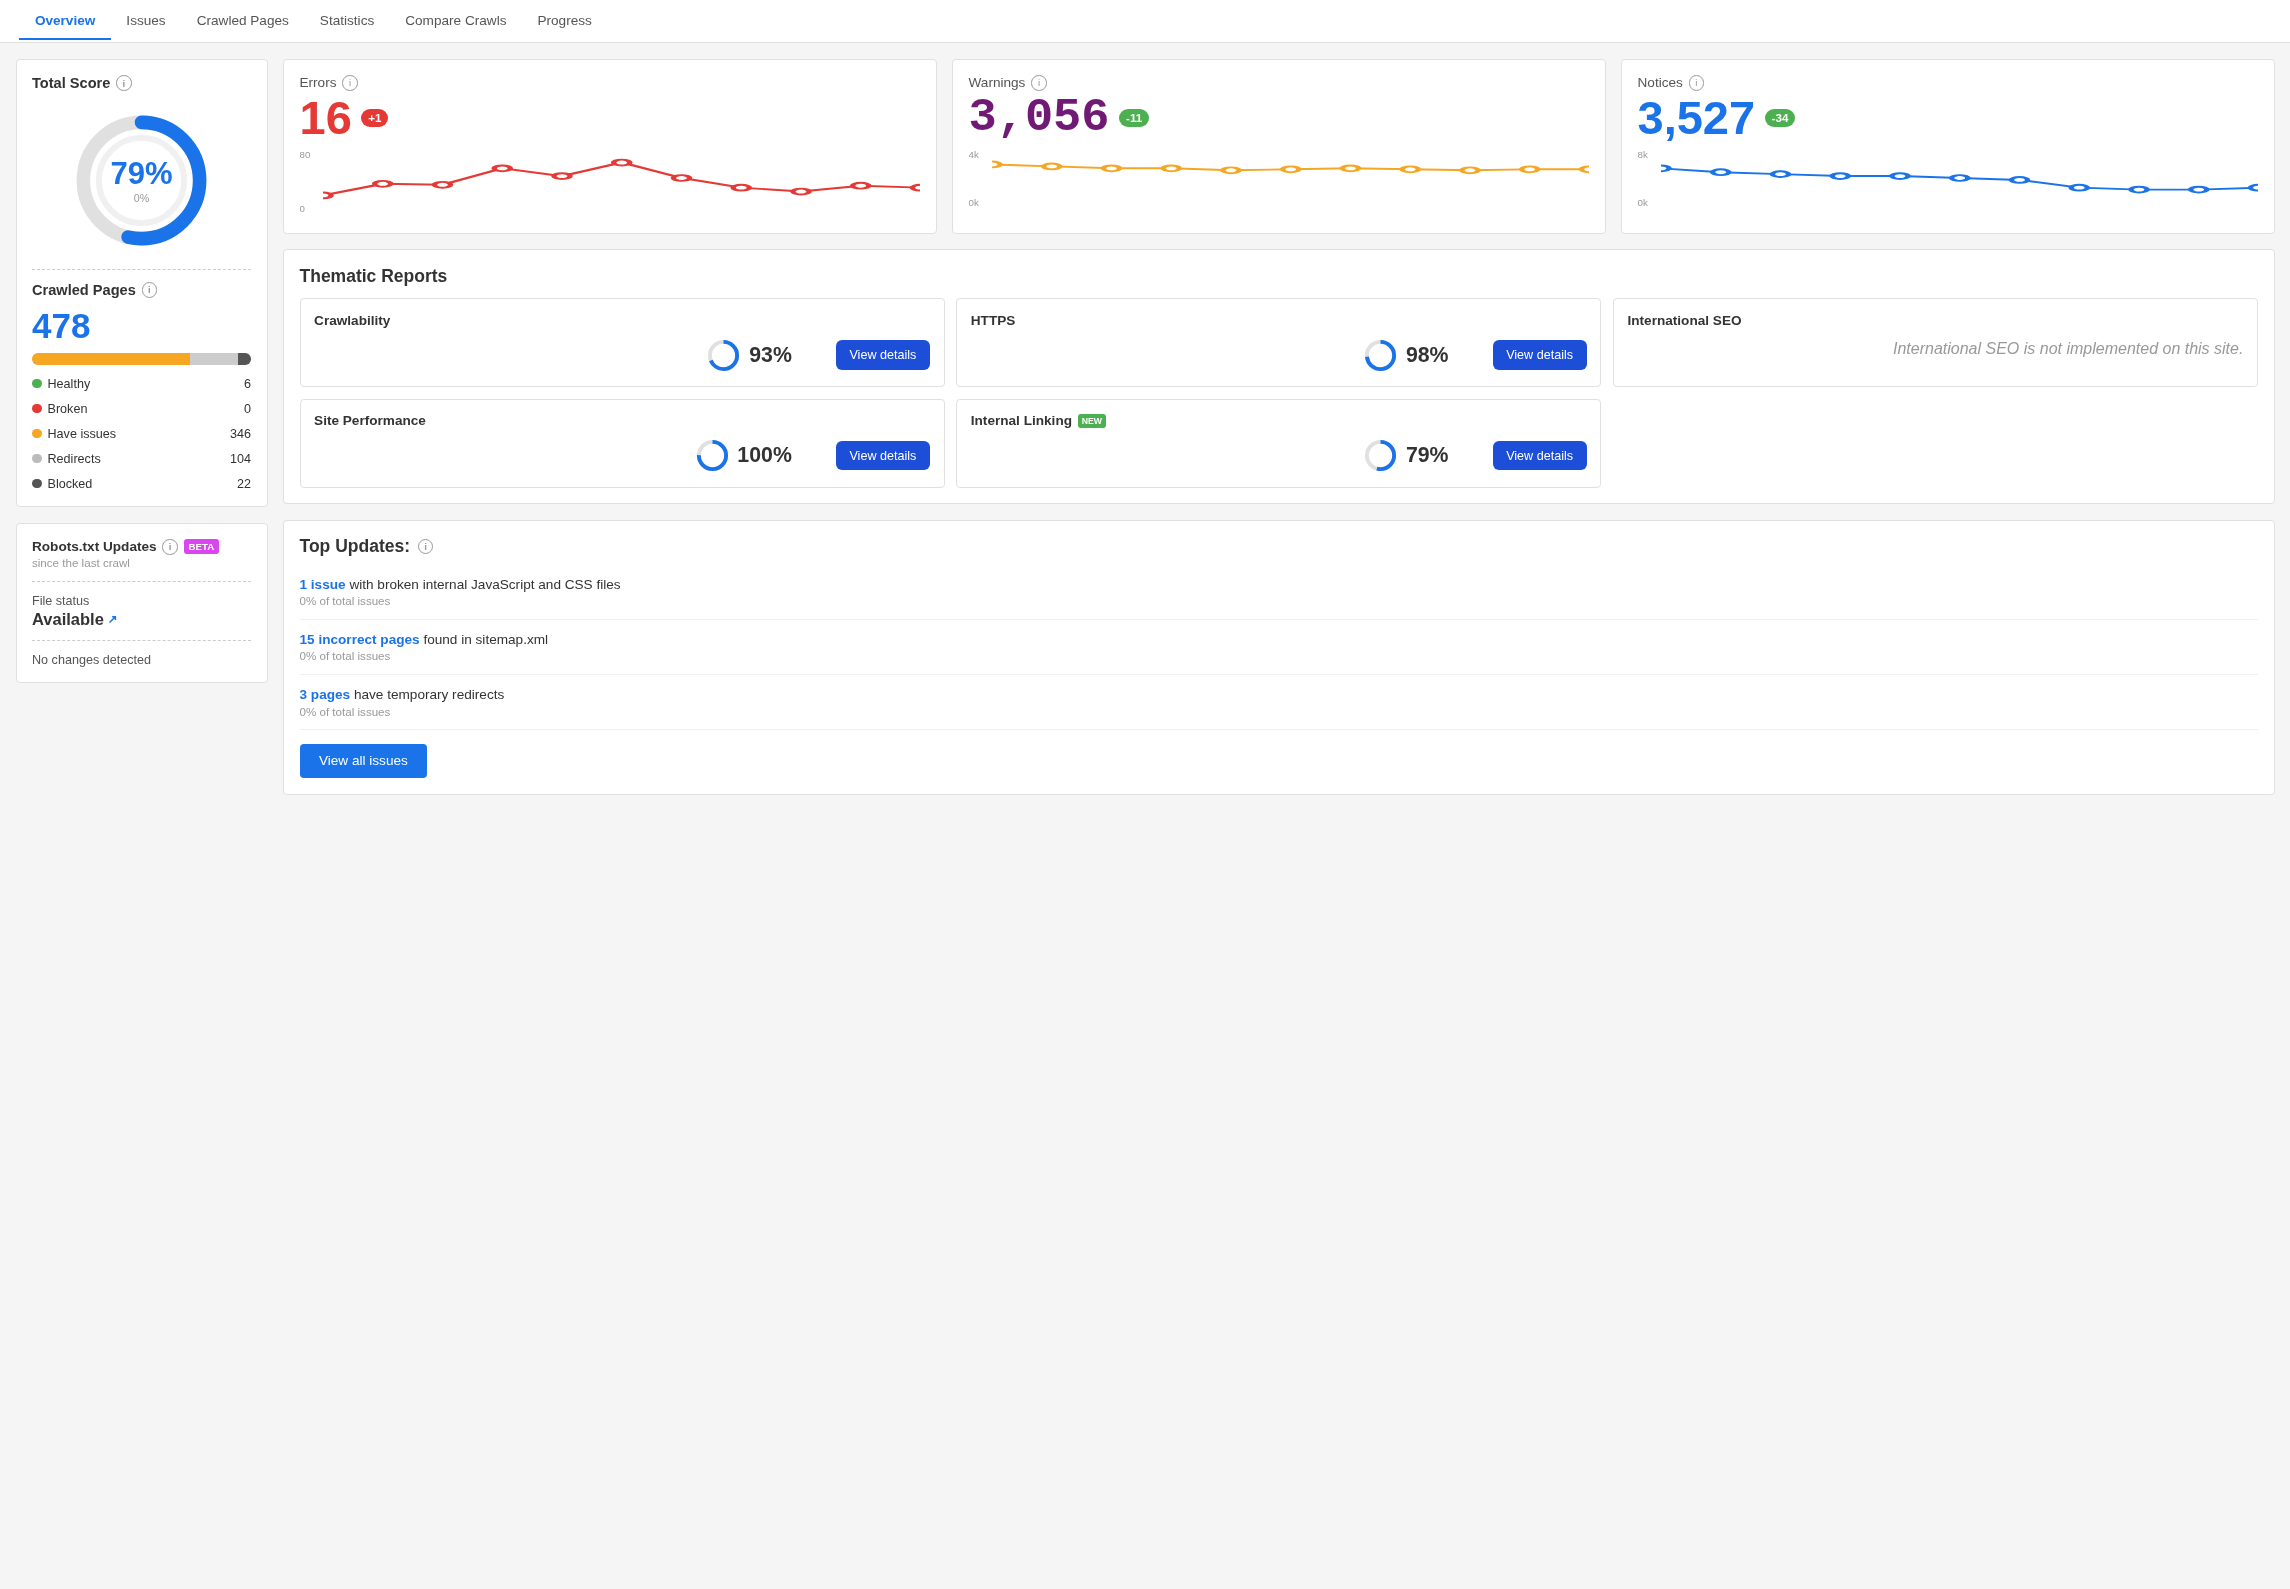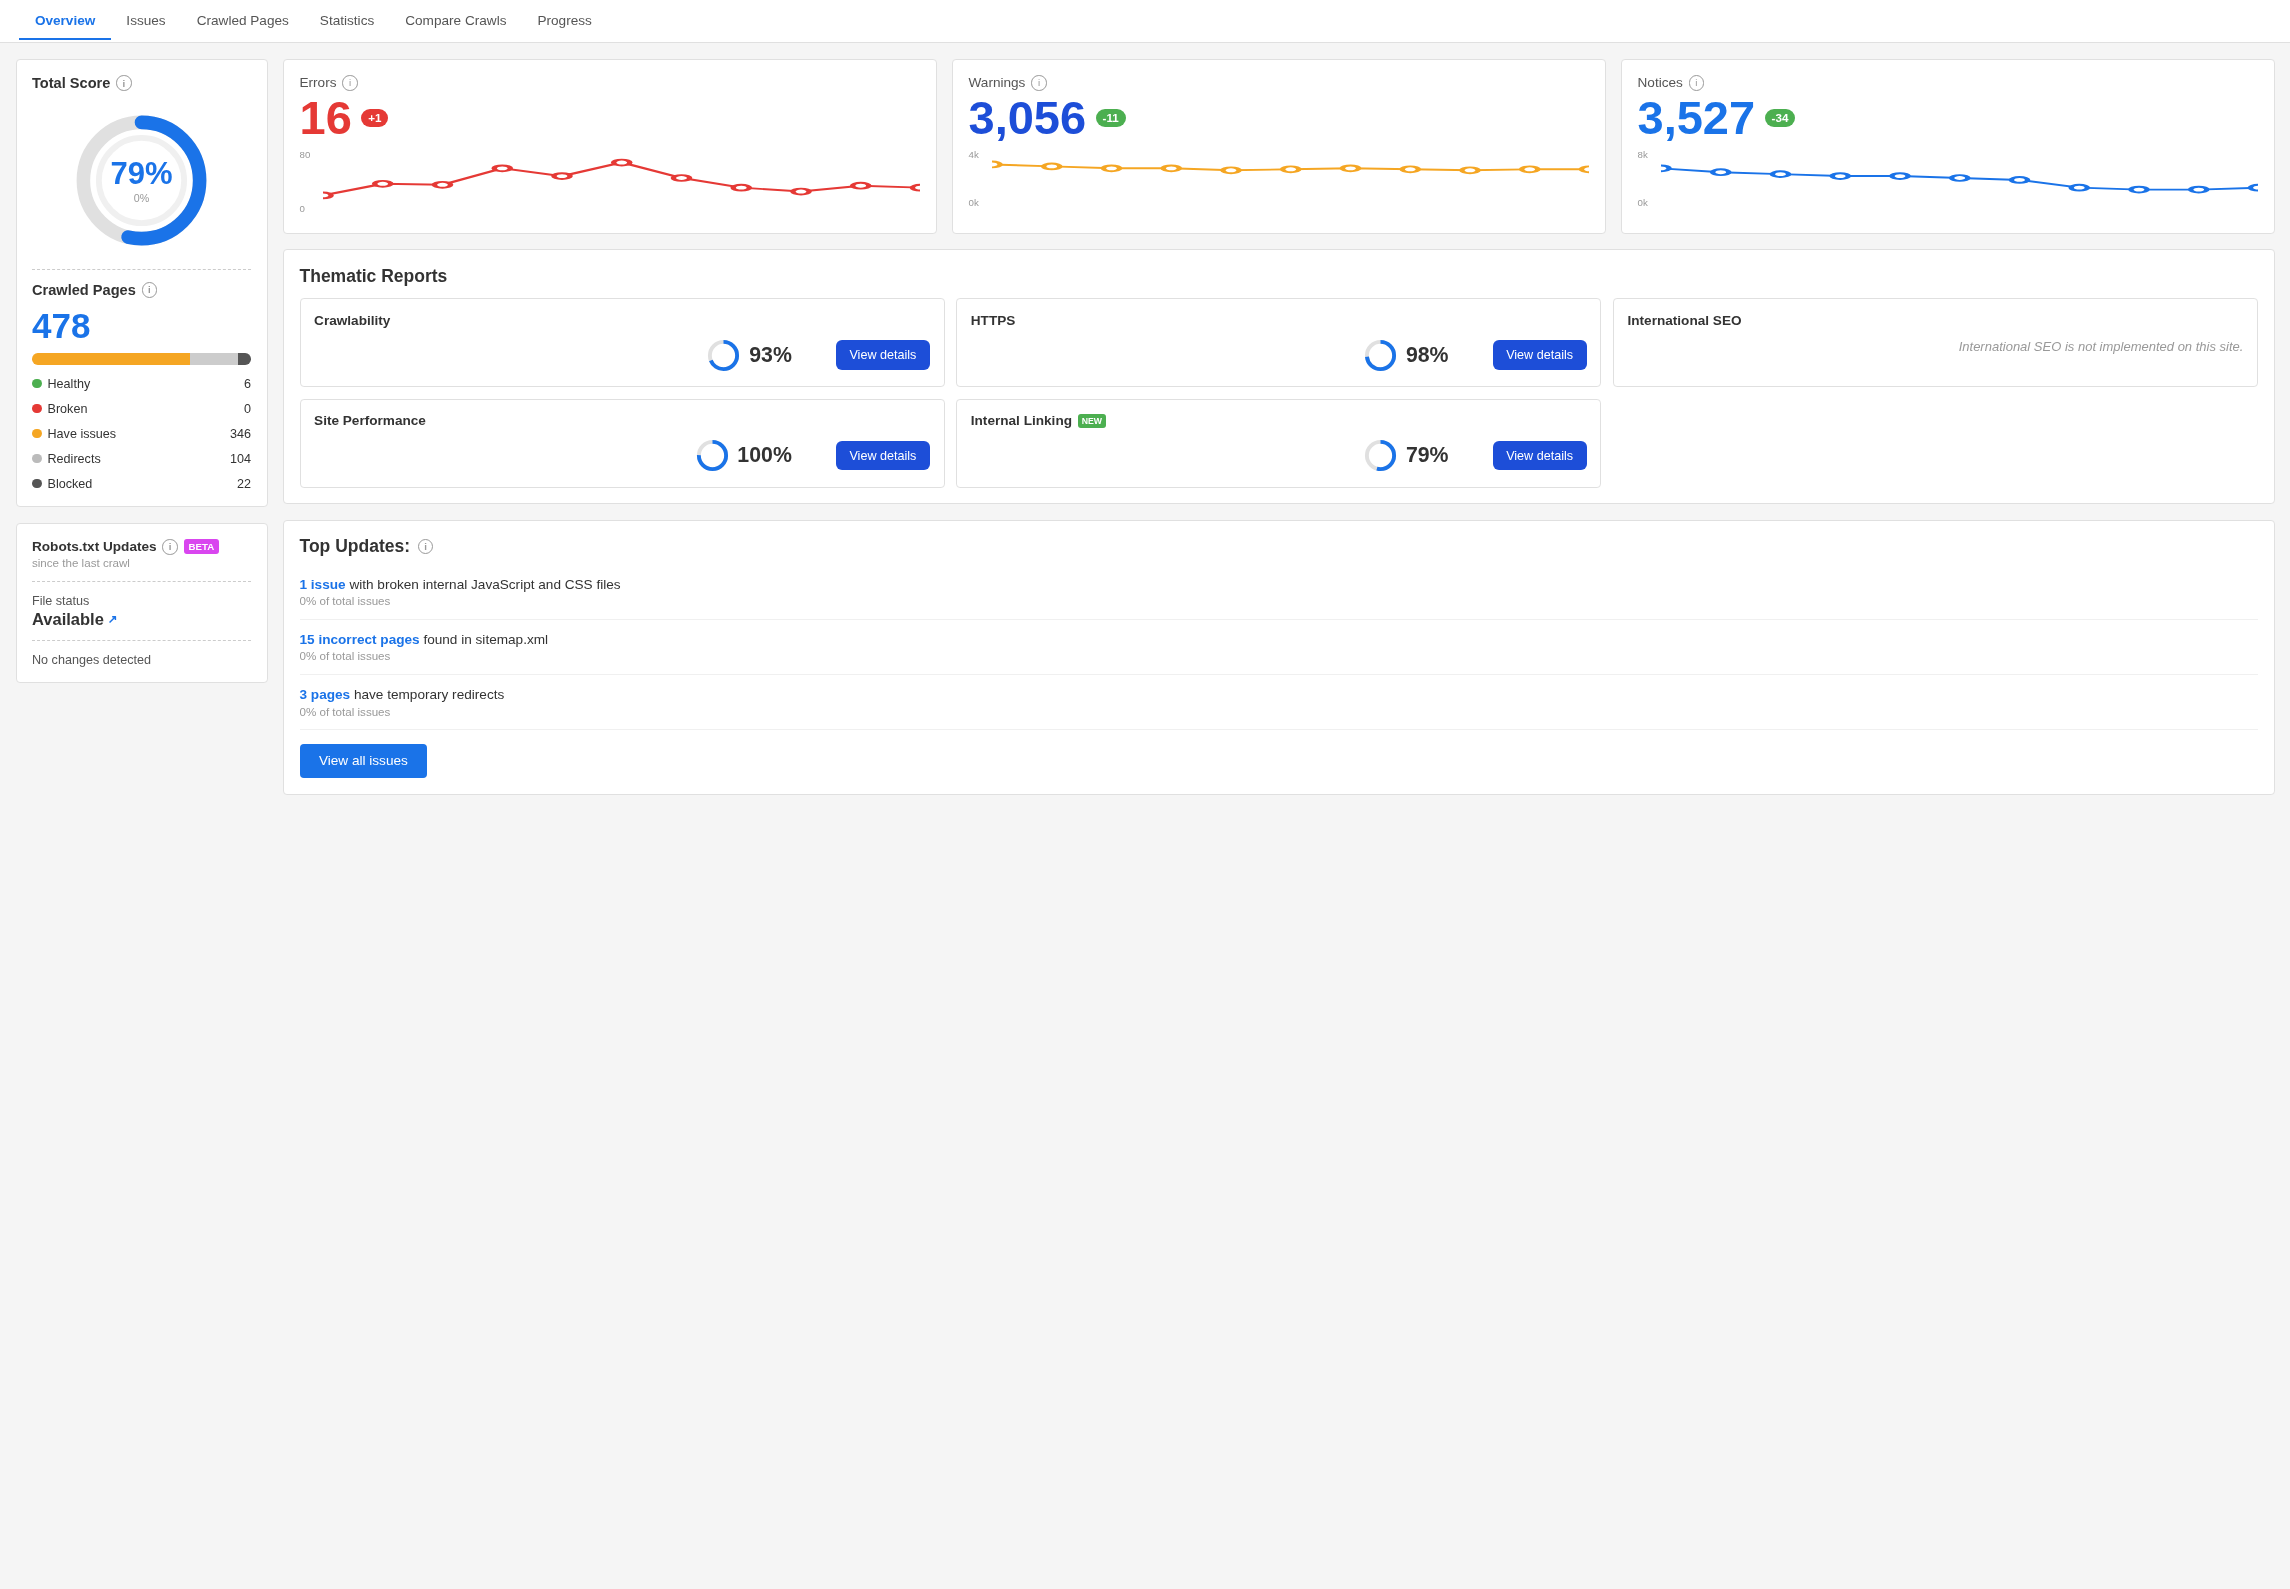--- a/index.html
+++ b/index.html
@@ -240,22 +240,23 @@
 
     .metric-value-errors {
       font-size: 47px;
       font-weight: 700;
       color: #e53935;
       line-height: 1;
     }
     .metric-value-warnings {
       font-size: 47px;
       font-weight: 700;
-      color: #1d4ed8;
+      color: #701a75;
       line-height: 1;
+      font-family: Liberation Mono, monospace;
     }
     .metric-value-notices {
       font-size: 47px;
       font-weight: 700;
       color: #1a73e8;
       line-height: 1;
     }
 
     .metric-badge {
       font-size: 11.6px;
@@ -323,21 +324,21 @@
       color: #fff;
       border: none;
       border-radius: 6px;
       padding: 7.8px 13.6px;
       font-size: 12.6px;
       cursor: pointer;
       white-space: nowrap;
     }
 
     .intl-seo-text {
-      font-size: 13px;
+      font-size: 16px;
       color: #999;
       font-style: italic;
       line-height: 1.4;
     }
 
     .new-badge {
       background: #4caf50;
       color: #fff;
       font-size: 8.7px;
       font-weight: 700;

